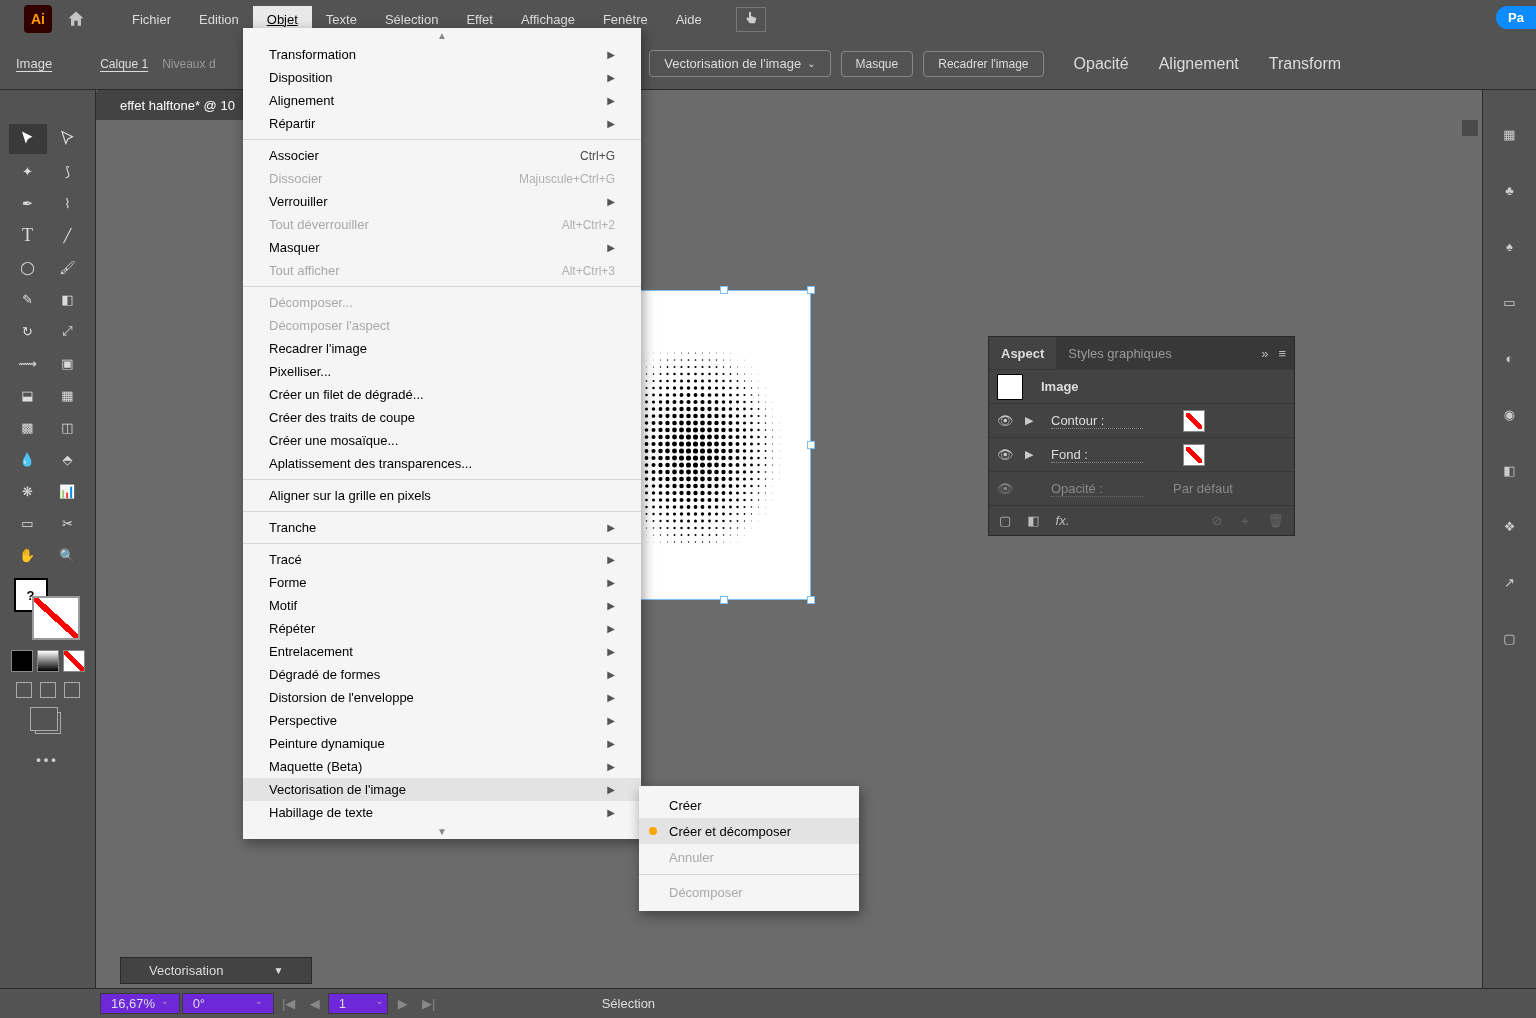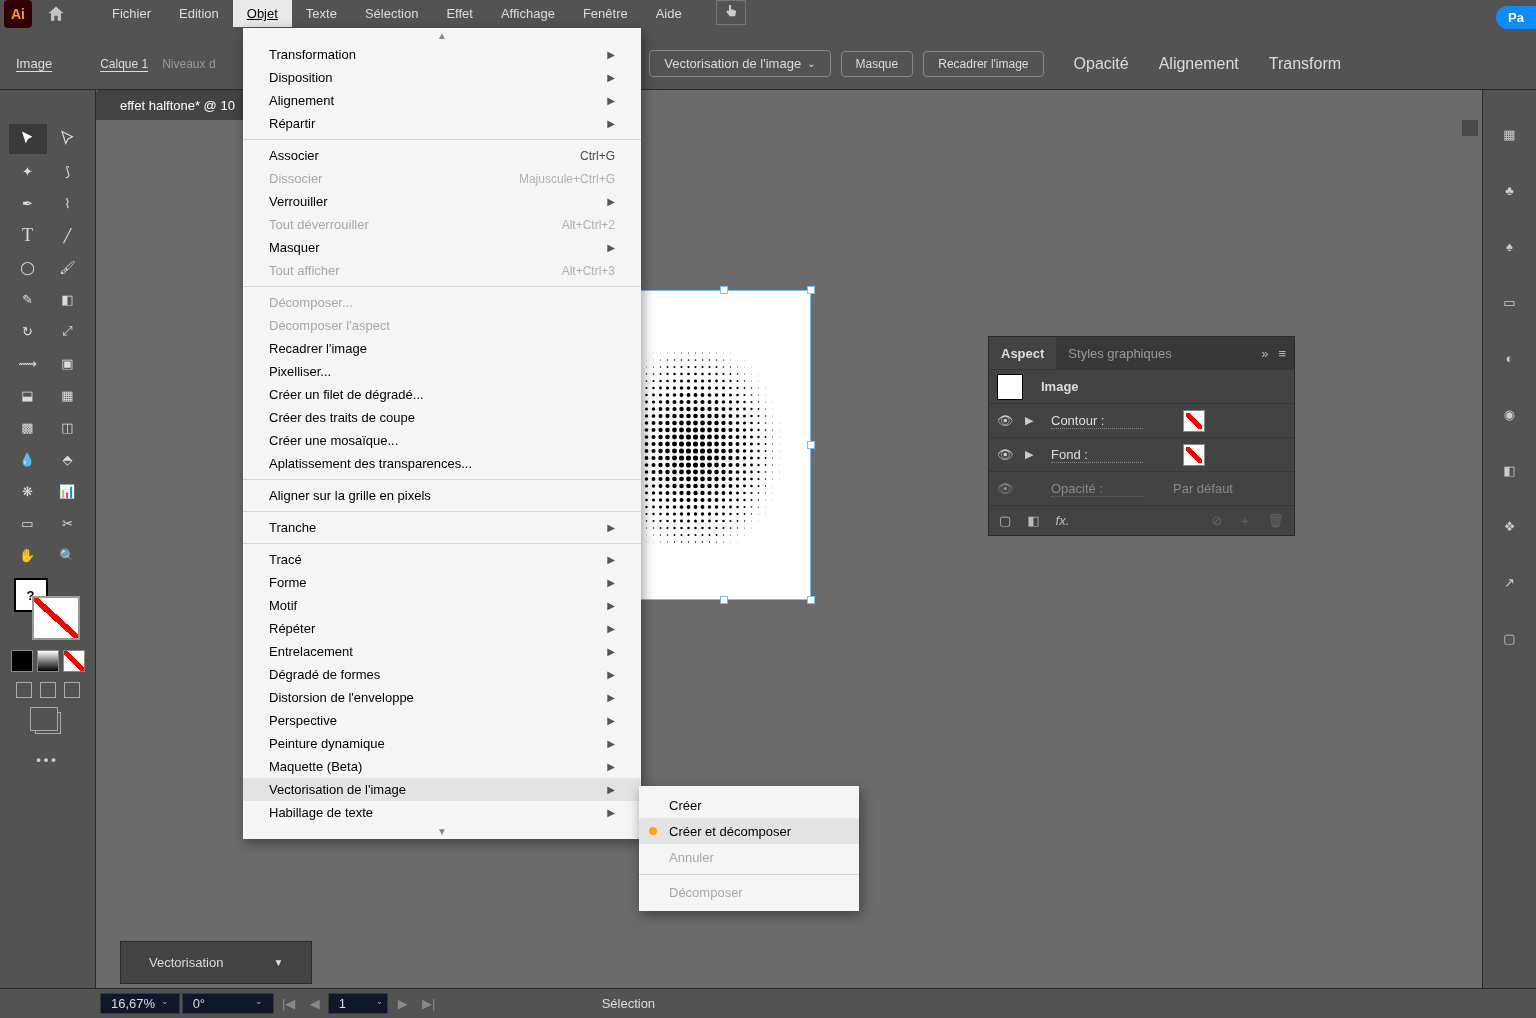--- a/index.html
+++ b/index.html
@@ -1,19 +1,19 @@
 <!DOCTYPE html>
 <html><head>
 <meta charset="utf-8">
 <style>
 * { margin: 0; padding: 0; box-sizing: border-box; font-family: "Segoe UI", Arial, sans-serif; font-size: 13px; }
 body { background: #535353; color: #dcdcdc; width: 1536px; height: 1018px; overflow: hidden; position: relative; }
 
 
-.menubar { height: 38px; background: #535353; display: flex; align-items: flex-start; padding-left: 4px; }
+.menubar { height: 38px; background: #535353; display: flex; align-items: center; padding-left: 24px; }
 .menubar .ai-logo { width: 28px; height: 28px; background: #330000; color: #ff9a00; font-weight: bold; display: flex; align-items: center; justify-content: center; border-radius: 4px; font-size: 14px; margin-right: 10px; }
 .menubar .home { width: 28px; height: 28px; display: flex; align-items: center; justify-content: center; color: #c4c4c4; margin-right: 28px; }
 .menubar .m-item { padding: 6px 14px; color: #dcdcdc; cursor: pointer; }
 .menubar .m-item.active { background: #e9e9e9; color: #000; text-decoration: underline; }
 .menubar .touch-icon { margin-left: 20px; border: 1px solid #777; padding: 2px 6px; }
 .menubar .pa-btn { position: absolute; right: 0; top: 6px; background: #0d8cff; color: #fff; padding: 4px 12px; border-radius: 14px 0 0 14px; font-weight: 600; }
 
 
 .ctrlbar { height: 52px; background: #535353; display: flex; align-items: center; padding-left: 16px; border-bottom: 1px solid #2a2a2a; }
 .ctrlbar .lbl { margin-right: 48px; text-decoration: underline; text-underline-offset: 3px; }
@@ -60,25 +60,25 @@
 
 
 .canvas-area { flex:1; background:#6b6b6b; position:relative; }
 .artboard { position:absolute; left:540px; top:200px; width:175px; height:310px; background:#fff; border:1px solid #7dbdf2; }
 .handle { position:absolute; width:8px; height:8px; background:#fff; border:1px solid #7dbdf2;}
 .scroll-up {position:absolute; right:4px; top:30px;width:16px;height:16px;background:#4a4a4a;}
 .halftone { position:absolute; left:545px; top:260px; width:165px; height:200px; }
 
 
 .status { position:absolute; bottom:0; left:0; right:0; height:30px; background:#535353; display:flex; align-items:center; padding-left:100px; border-top:1px solid #2a2a2a; font-size:12px;}
-.status .seg { display:flex; border:1px solid #3a3a3a; padding:2px 10px; margin-right:2px; background:#0f172a;}
+.status .seg { display:flex; border:1px solid #3a3a3a; padding:2px 10px; margin-right:2px; background:#6d28d9;}
 .status .chev { font-size:9px; margin-left:6px; color:#aaa;}
 .status .navbtn { width:22px; text-align:center; color:#888; margin:0 2px;}
 .status .sel-lbl { margin-left:160px; color:#ddd;}
-.vec-bottom { position:absolute; left:120px; bottom:34px; background:#434343; border:1px solid #2a2a2a; padding:13px 28px; display:flex; align-items:center; }
+.vec-bottom { position:absolute; left:120px; bottom:34px; background:#434343; border:1px solid #2a2a2a; padding:5px 28px; display:flex; align-items:center; }
 
 
 .ddmenu { position:absolute; left:243px; top:28px; width:398px; background:#f5f5f5; color:#000; box-shadow: 2px 4px 12px rgba(0,0,0,.4); z-index:100; }
 .ddmenu .up-tri { text-align:center; color:#888; padding:2px 0; font-size:10px; }
 .ddmenu .mi { display:flex; justify-content:space-between; align-items:center; height:23px; padding:0 26px; }
 .ddmenu .mi:hover, .ddmenu .mi.hover { background:#e3e3e3; }
 .ddmenu .mi.disabled { color:#a8a8a8; }
 .ddmenu .sep { height:1px; background:#d4d4d4; margin:4px 0;}
 .ddmenu .ar { font-size:10px; color:#555; }
 .ddmenu .sc { color:#4a4a4a; font-size:12px;}

